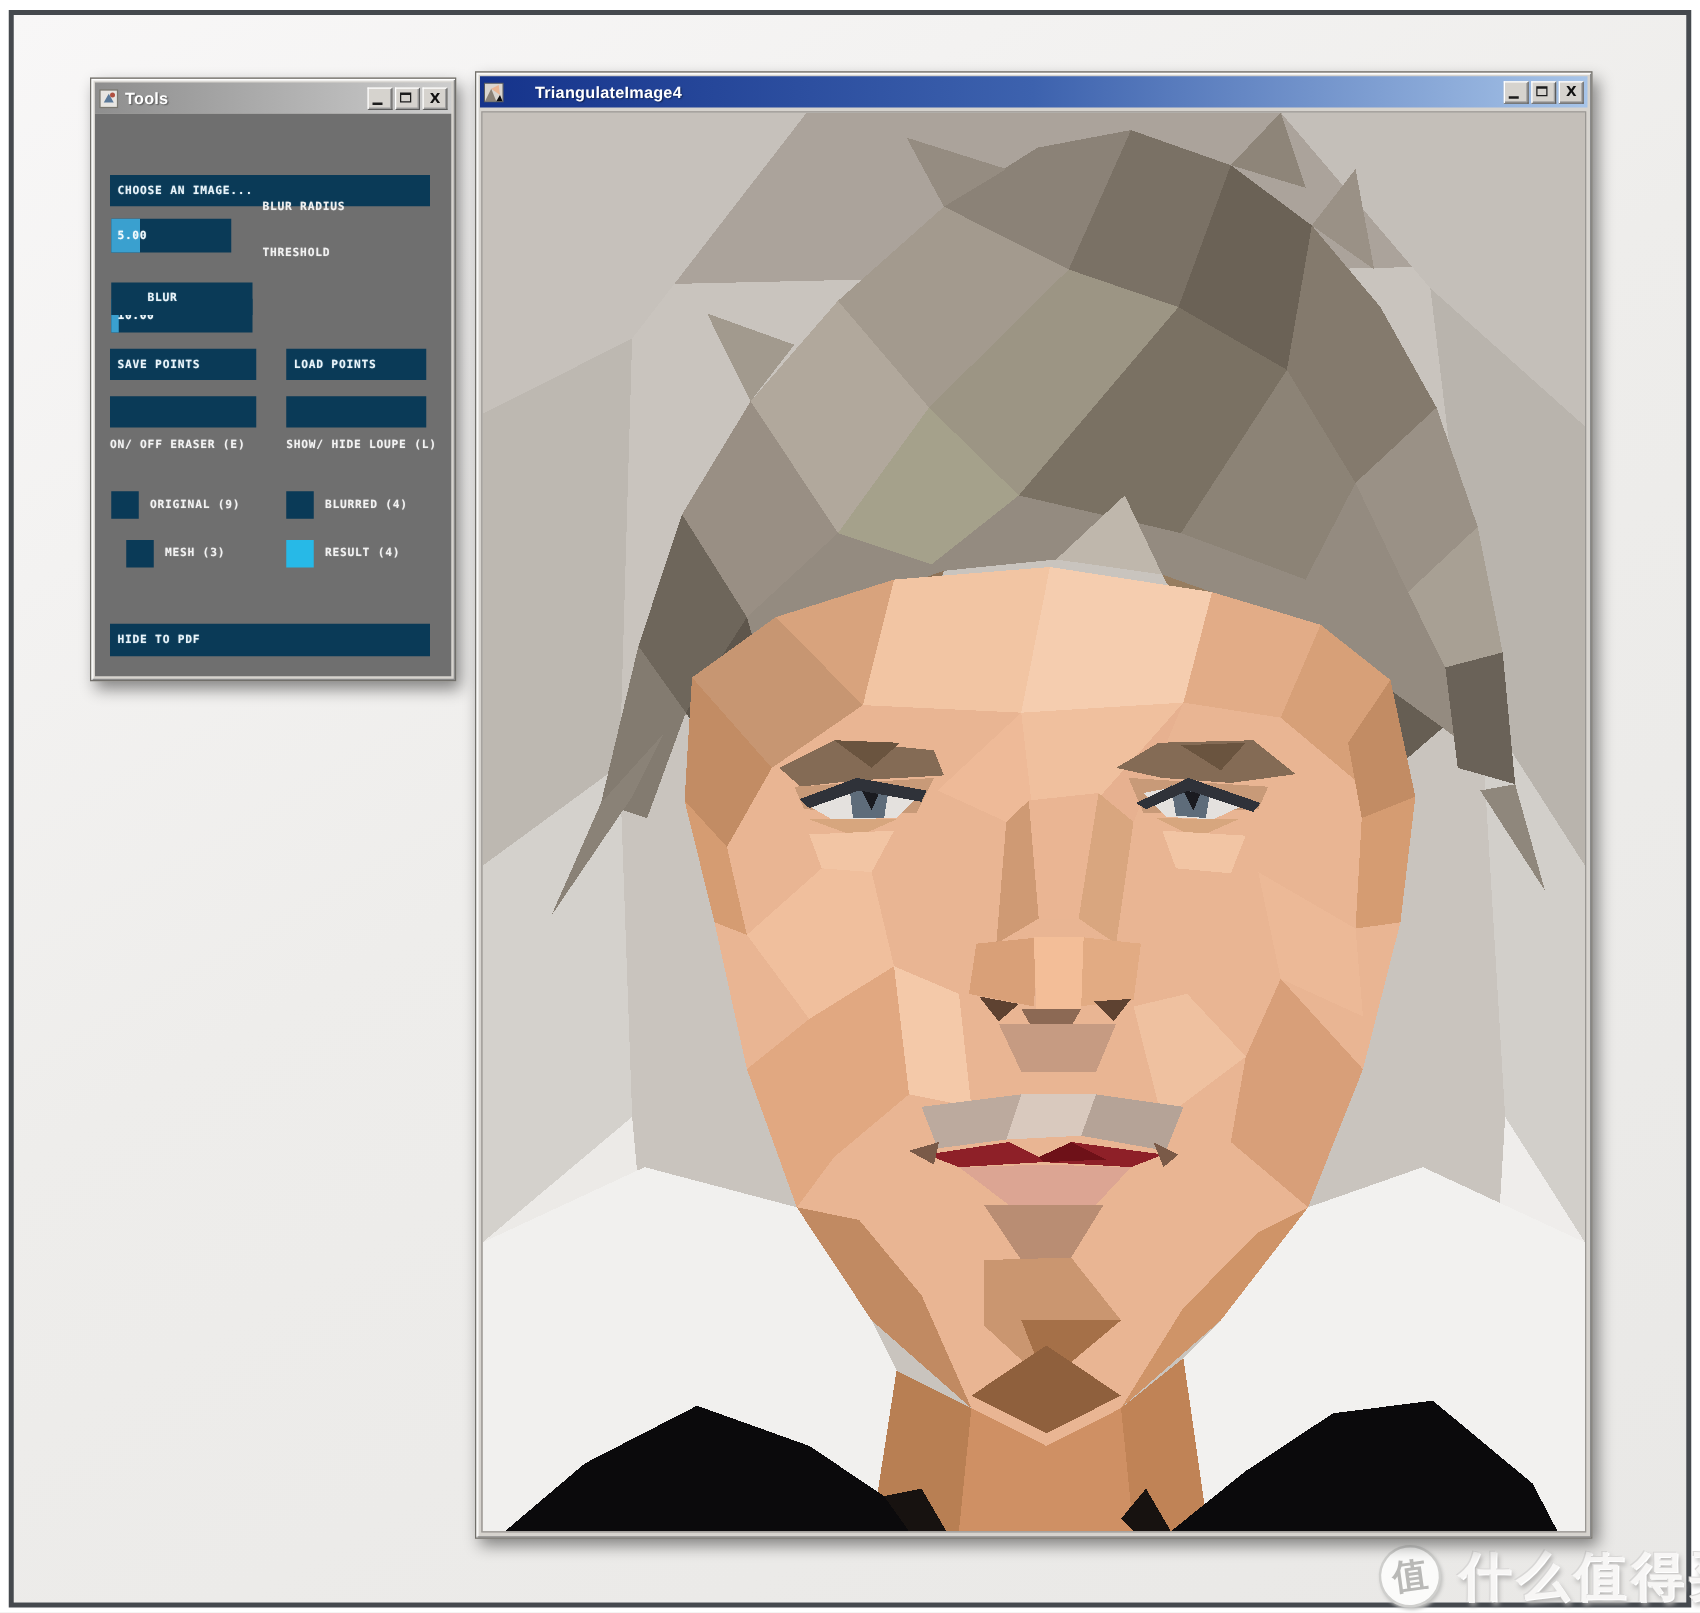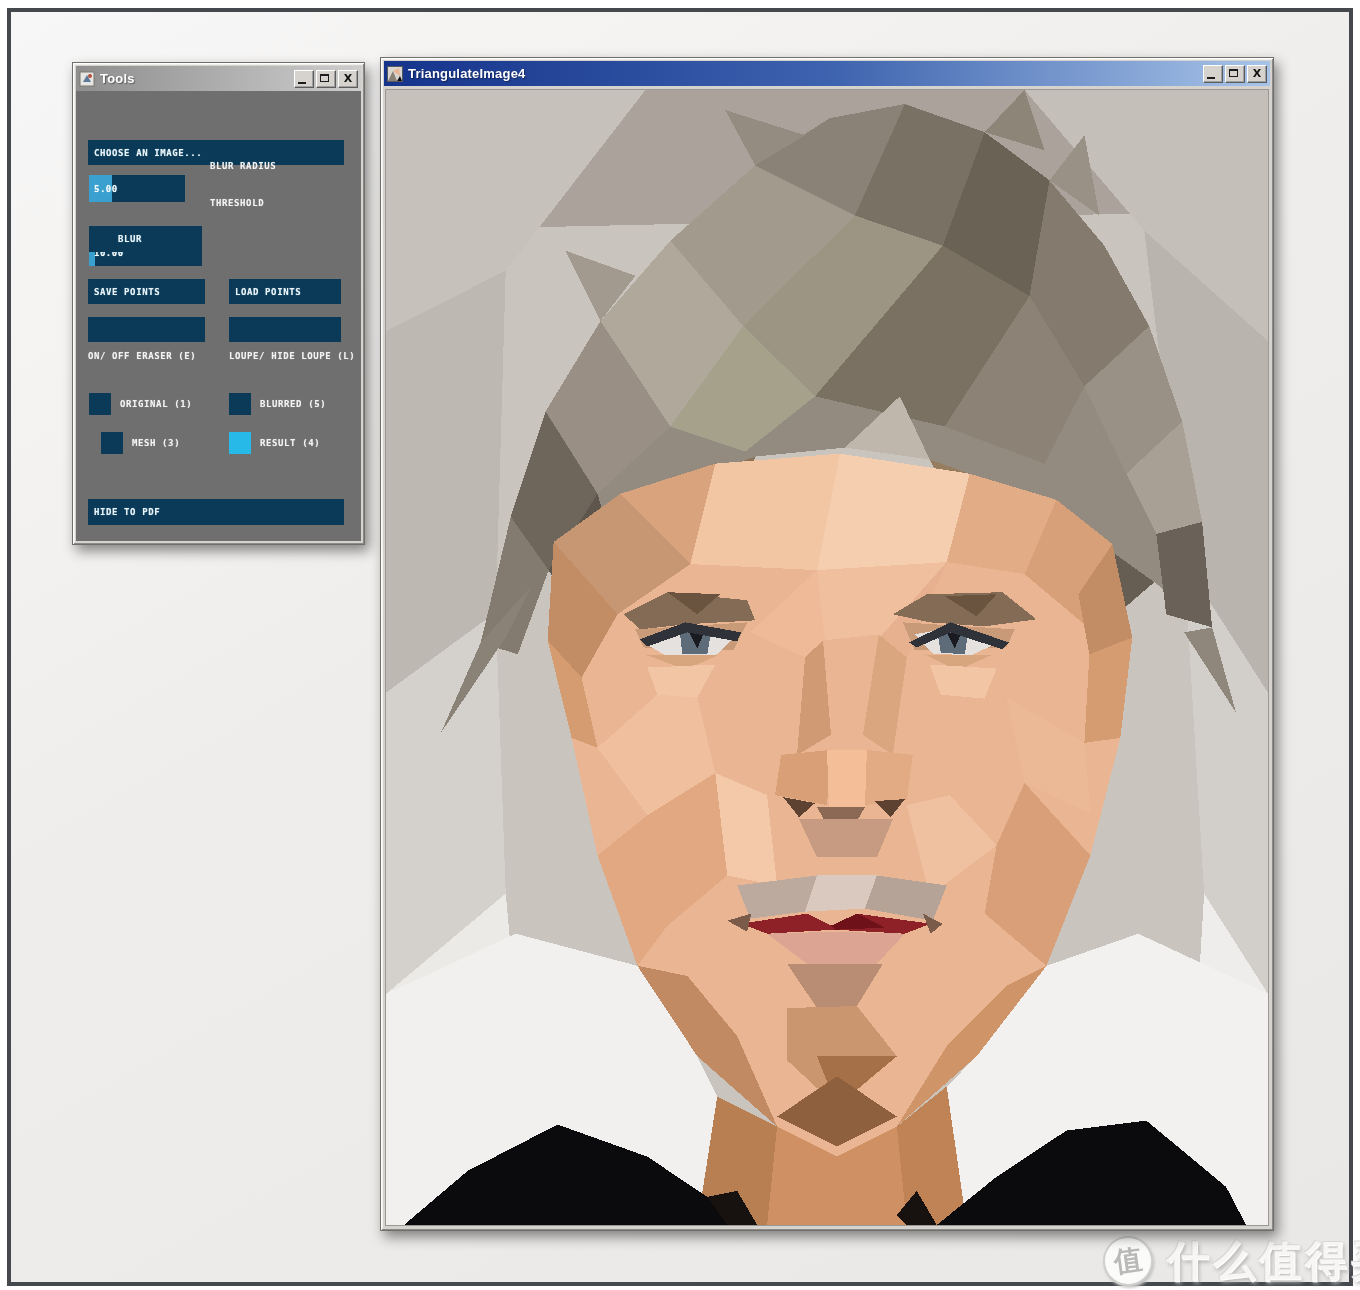--- a/index.html
+++ b/index.html
@@ -4,21 +4,21 @@
 <style>
   html,body{margin:0;padding:0;background:#ffffff;font-family:"Liberation Sans",sans-serif;}
   .stage{position:relative;width:1360px;height:1290px;background:#ffffff;overflow:hidden;}
   .outer-frame{position:absolute;left:7px;top:8px;width:1338px;height:1270px;border:4px solid #45494e;
     background:linear-gradient(150deg,#f8f7f7 0%,#eeedeb 45%,#e9e8e6 100%);}
   
   .win{position:absolute;background:#d6d3ce;
     box-shadow:inset 1px 1px 0 #ffffff,inset -1px -1px 0 #8a8a8a,inset 2px 2px 0 #f0efed,4px 6px 12px rgba(0,0,0,.45);
     border:1px solid #716f6a;}
   .titlebar{position:absolute;left:3px;top:3px;right:3px;height:25px;display:flex;align-items:center;padding:0 3px;box-sizing:border-box;}
-  .titlebar.active-bar{background:linear-gradient(90deg,#15338b 0%,#3d62ae 50%,#a7c4e8 100%);}
+  .titlebar.active-bar{background:linear-gradient(90deg,#15338b 0%,#3d62ae 50%,#a7c4e8 100%);gap:20px;}
   .titlebar.inactive-bar{background:linear-gradient(90deg,#8e8e8e 0%,#cdcdcd 100%);}
   .title-text{color:#ffffff;font-size:13px;font-weight:bold;margin-left:5px;letter-spacing:.2px;
     text-shadow:1px 1px 1px rgba(0,0,0,.4);white-space:nowrap;}
   .win-btns{margin-left:auto;display:flex;gap:2px;}
   .wbtn{width:18px;height:16px;background:#d6d3ce;border:1px solid;border-color:#ffffff #5c5c5c #5c5c5c #ffffff;
     position:relative;box-shadow:inset -1px -1px 0 #a0a0a0;}
   .g-min{position:absolute;left:3px;bottom:3px;width:8px;height:2px;background:#1c1c1c;}
   .g-max{position:absolute;left:3px;top:3px;width:9px;height:8px;border:1px solid #1c1c1c;border-top-width:2px;box-sizing:border-box;}
   .g-x{position:absolute;left:0;top:0;right:0;bottom:0;display:flex;align-items:center;justify-content:center;
     font:bold 11px "DejaVu Sans",sans-serif;color:#111;line-height:1;}
@@ -92,29 +92,29 @@
 
       <div class="cp5 cp5-btn" style="left:13px;top:135px;width:113px;height:26px;padding-left:29px;">BLUR</div>
 
       <div class="cp5 cp5-btn" style="left:12px;top:188px;width:117px;height:25px;">SAVE POINTS</div>
       <div class="cp5 cp5-btn" style="left:153px;top:188px;width:112px;height:25px;">LOAD POINTS</div>
 
       <div class="cp5 cp5-btn" style="left:12px;top:226px;width:117px;height:25px;"></div>
       <div class="cp5 cp5-btn" style="left:153px;top:226px;width:112px;height:25px;"></div>
 
       <div class="cp5 cp5-label" style="left:12px;top:258px;height:14px;">ON/ OFF ERASER (E)</div>
-      <div class="cp5 cp5-label" style="left:153px;top:258px;height:14px;">LOUPE/ HIDE LOUPE (L)</div>
+      <div class="cp5 cp5-label" style="left:153px;top:258px;height:14px;">SHOW/ HIDE LOUPE (L)</div>
 
       <div class="toggle-row" style="left:13px;top:302px;">
         <div class="cb"></div>
-        <span class="cp5-label cb-label">ORIGINAL (1)</span>
+        <span class="cp5-label cb-label">ORIGINAL (9)</span>
       </div>
       <div class="toggle-row" style="left:153px;top:302px;">
         <div class="cb"></div>
-        <span class="cp5-label cb-label">BLURRED (5)</span>
+        <span class="cp5-label cb-label">BLURRED (4)</span>
       </div>
       <div class="toggle-row" style="left:13px;top:341px;padding-left:12px;">
         <div class="cb"></div>
         <span class="cp5-label cb-label">MESH (3)</span>
       </div>
       <div class="toggle-row" style="left:153px;top:341px;">
         <div class="cb active"></div>
         <span class="cp5-label cb-label">RESULT (4)</span>
       </div>
 

